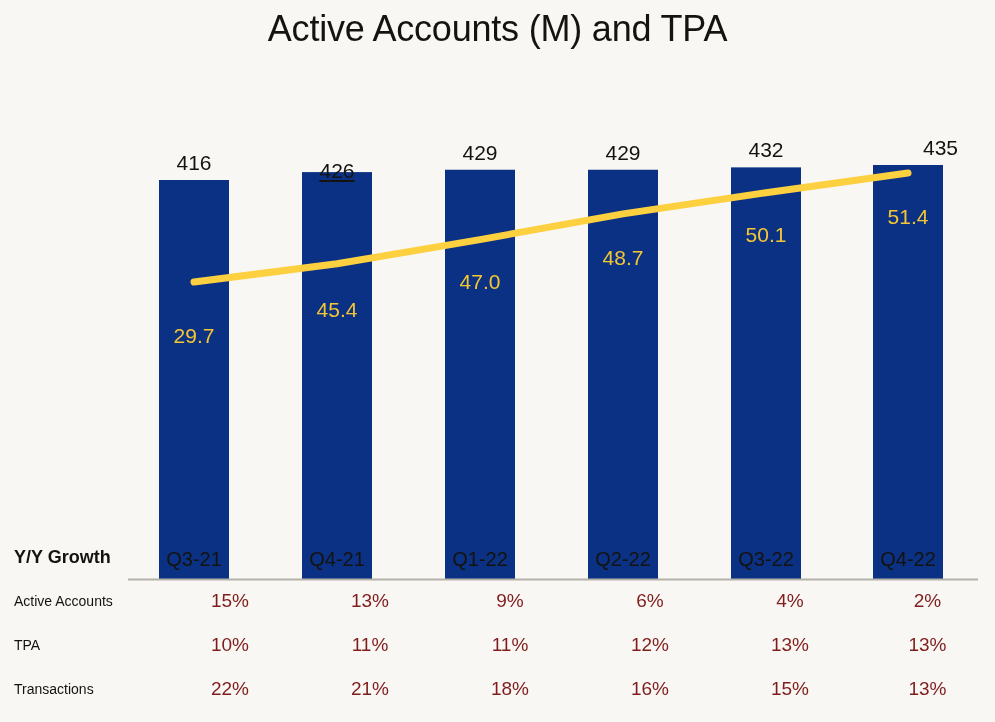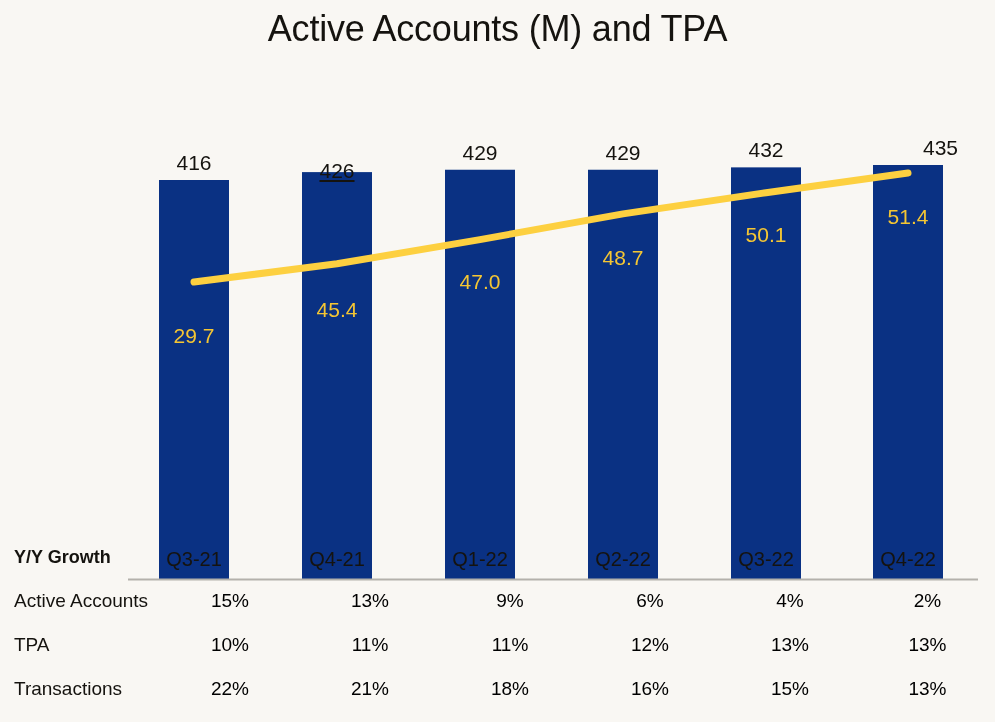--- a/index.html
+++ b/index.html
@@ -83,33 +83,33 @@
   .growth-table table {
     border-collapse: collapse;
     width: 995px;
     table-layout: fixed;
   }
   .growth-table td {
     padding: 0;
     border: none;
   }
   .row-head {
-    font-size: 19px;
+    font-size: 14px;
     color: #15130f;
     padding-left: 14px !important;
     text-align: left;
     white-space: nowrap;
   }
   .row-head.bold {
     font-weight: bold;
     font-size: 18px;
   }
   .cell {
     font-size: 19px;
-    color: #000000;
+    color: #7f1d1d;
     text-align: center;
   }
   .data-row td { height: 44px; }
 </style>
 </head>
 <body>
 
 <div id="root">
 
   <div class="chart-title">Active Accounts (M) and TPA</div>

